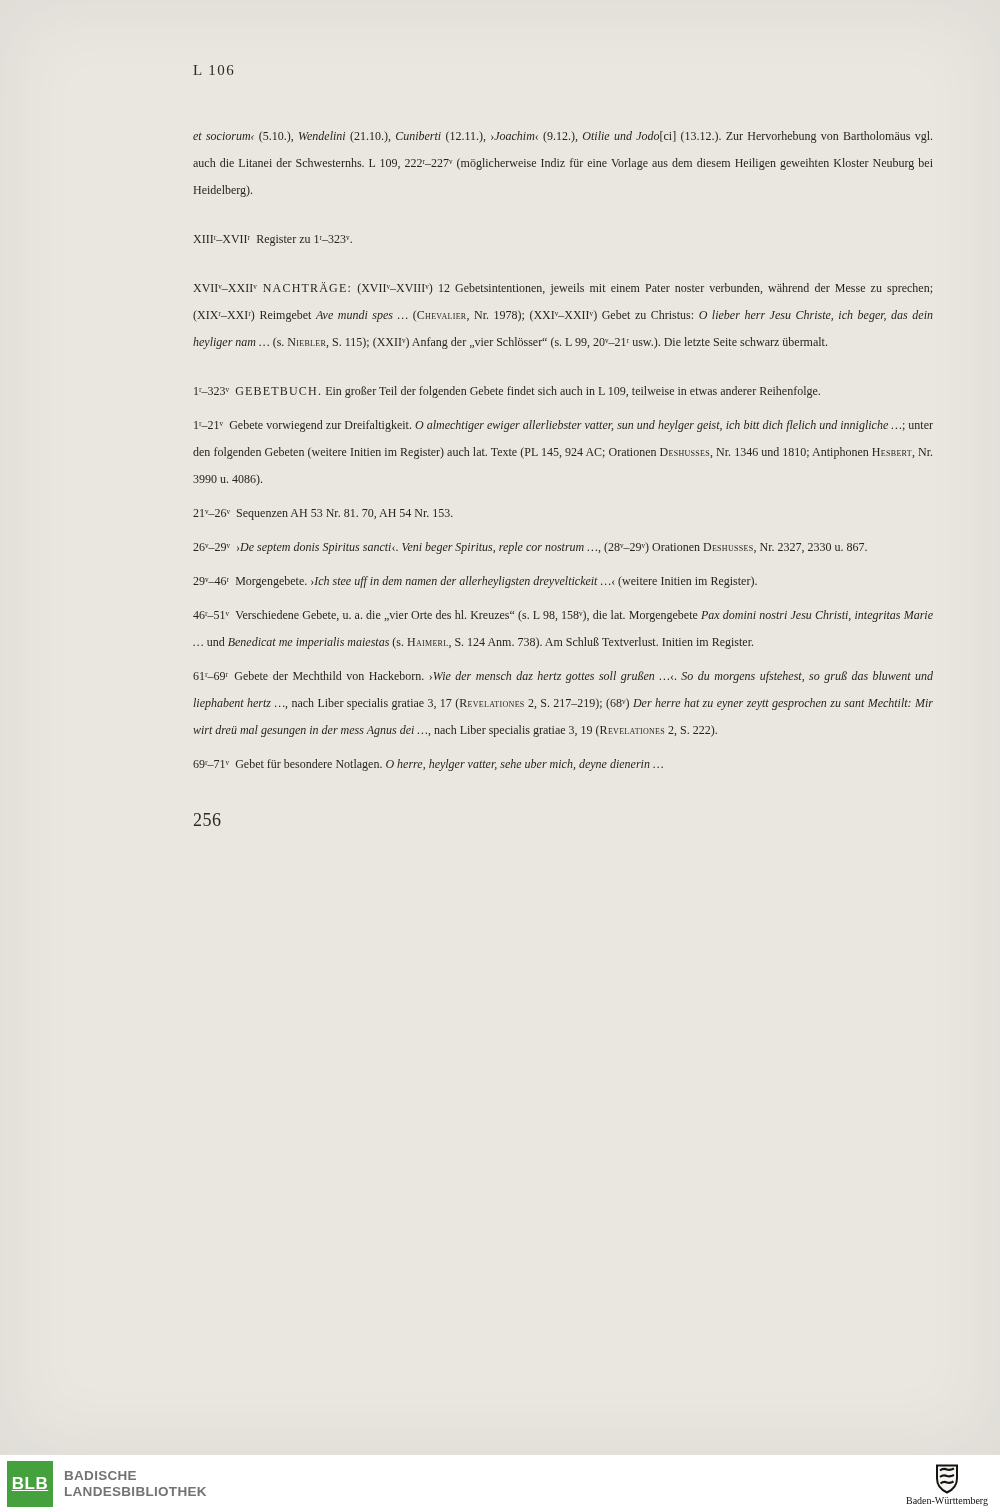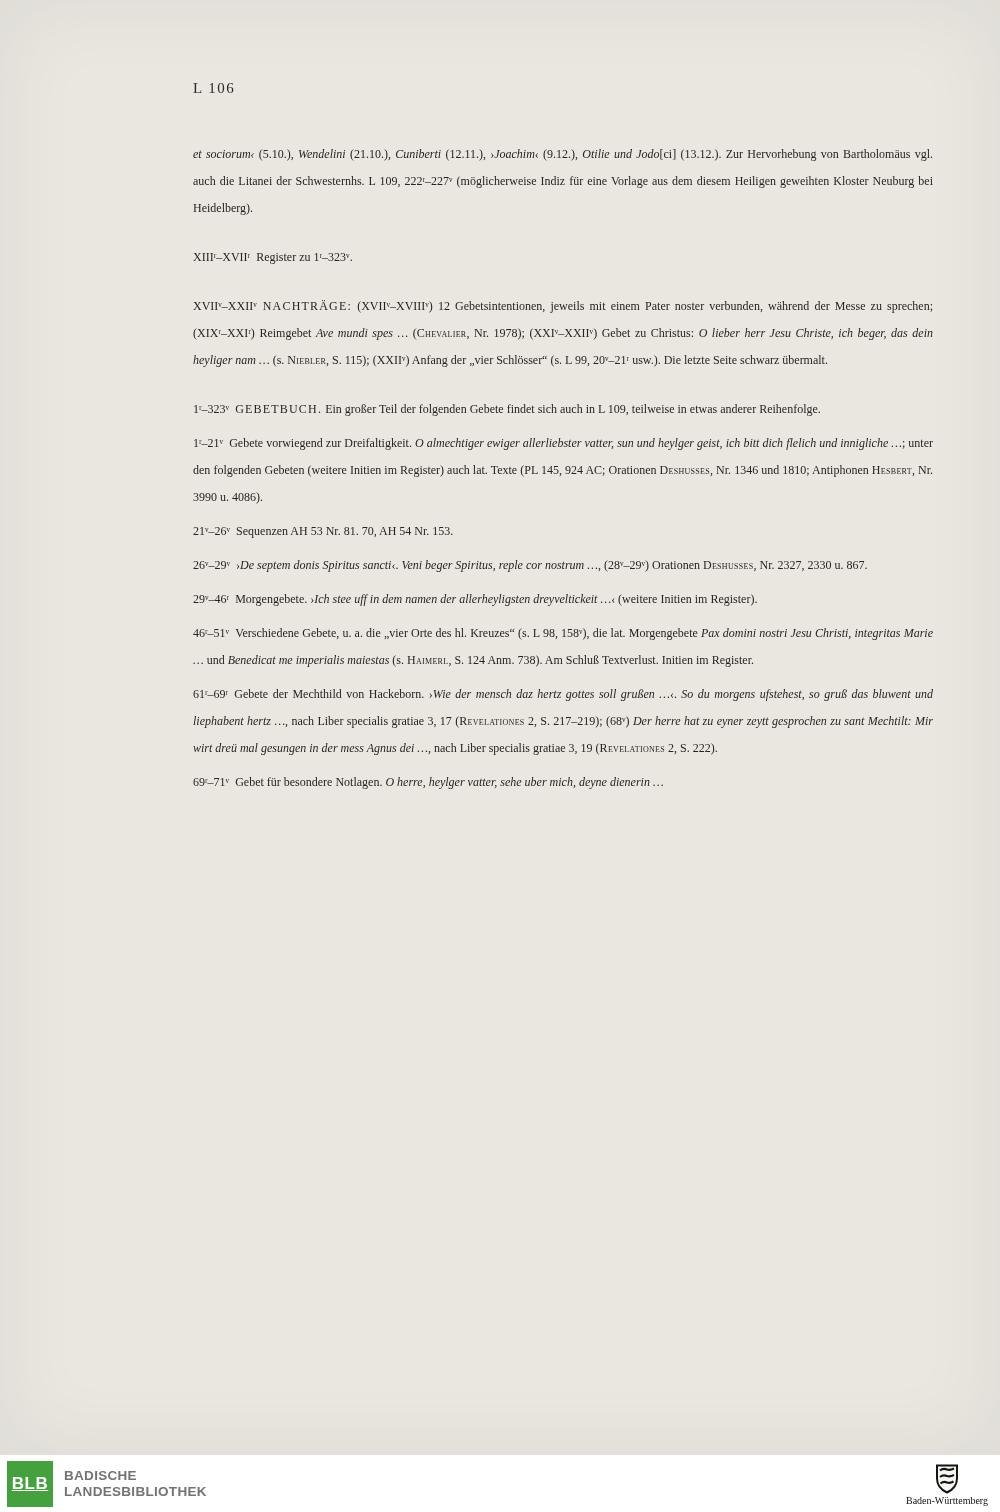--- a/index.html
+++ b/index.html
@@ -17,21 +17,21 @@
   .scan {
     flex: 1 1 auto;
     background: #eae7e1;
     box-shadow: inset 0 0 80px rgba(60,55,45,0.08);
     position: relative;
   }
   .content {
     width 740px;
     width: 740px;
     margin-left: 193px;
-    padding-top: 80px;
+    padding-top: 62px;
     color: #262420;
   }
   .siglum {
     font-size: 15px;
     letter-spacing: 1.5px;
     margin-bottom: 44px;
     color: #2c2a26;
   }
   .body-text {
     font-size: 12px;
@@ -105,20 +105,21 @@
           <p class="para section"><span class="seg-n">XVIIᵛ–XXIIᵛ </span><span class="seg-sp">NACHTRÄGE:</span><span class="seg-n"> (XVIIᵛ–XVIIIᵛ) 12 Gebetsintentionen, jeweils mit einem Pater noster verbunden, während der Messe zu sprechen; (XIXʳ–XXIʳ) Reimgebet </span><span class="seg-i">Ave mundi spes …</span><span class="seg-n"> (</span><span class="seg-sc">Chevalier</span><span class="seg-n">, Nr. 1978); (XXIᵛ–XXIIᵛ) Gebet zu Christus: </span><span class="seg-i">O lieber herr Jesu Christe, ich beger, das dein heyliger nam …</span><span class="seg-n"> (s. </span><span class="seg-sc">Niebler</span><span class="seg-n">, S. 115); (XXIIᵛ) Anfang der „vier Schlösser“ (s. L 99, 20ᵛ–21ʳ usw.). Die letzte Seite schwarz übermalt.</span></p>
           <p class="para section"><span class="seg-n">1ʳ–323ᵛ </span><span class="seg-sp">GEBETBUCH.</span><span class="seg-n"> Ein großer Teil der folgenden Gebete findet sich auch in L 109, teilweise in etwas anderer Reihenfolge.</span></p>
           <p class="para"><span class="seg-n">1ʳ–21ᵛ Gebete vorwiegend zur Dreifaltigkeit. </span><span class="seg-i">O almechtiger ewiger allerliebster vatter, sun und heylger geist, ich bitt dich flelich und innigliche …</span><span class="seg-n">; unter den folgenden Gebeten (weitere Initien im Register) auch lat. Texte (PL 145, 924 AC; Orationen </span><span class="seg-sc">Deshusses</span><span class="seg-n">, Nr. 1346 und 1810; Antiphonen </span><span class="seg-sc">Hesbert</span><span class="seg-n">, Nr. 3990 u. 4086).</span></p>
           <p class="para"><span class="seg-n">21ᵛ–26ᵛ Sequenzen AH 53 Nr. 81. 70, AH 54 Nr. 153.</span></p>
           <p class="para"><span class="seg-n">26ᵛ–29ᵛ ›</span><span class="seg-i">De septem donis Spiritus sancti</span><span class="seg-n">‹. </span><span class="seg-i">Veni beger Spiritus, reple cor nostrum …</span><span class="seg-n">, (28ᵛ–29ᵛ) Orationen </span><span class="seg-sc">Deshusses</span><span class="seg-n">, Nr. 2327, 2330 u. 867.</span></p>
           <p class="para"><span class="seg-n">29ᵛ–46ʳ Morgengebete. ›</span><span class="seg-i">Ich stee uff in dem namen der allerheyligsten dreyveltickeit …</span><span class="seg-n">‹ (weitere Initien im Register).</span></p>
           <p class="para"><span class="seg-n">46ʳ–51ᵛ Verschiedene Gebete, u. a. die „vier Orte des hl. Kreuzes“ (s. L 98, 158ᵛ), die lat. Morgengebete </span><span class="seg-i">Pax domini nostri Jesu Christi, integritas Marie …</span><span class="seg-n"> und </span><span class="seg-i">Benedicat me imperialis maiestas</span><span class="seg-n"> (s. </span><span class="seg-sc">Haimerl</span><span class="seg-n">, S. 124 Anm. 738). Am Schluß Textverlust. Initien im Register.</span></p>
           <p class="para"><span class="seg-n">61ʳ–69ʳ Gebete der Mechthild von Hackeborn. ›</span><span class="seg-i">Wie der mensch daz hertz gottes soll grußen …</span><span class="seg-n">‹. </span><span class="seg-i">So du morgens ufstehest, so gruß das bluwent und liephabent hertz …</span><span class="seg-n">, nach Liber specialis gratiae 3, 17 (</span><span class="seg-sc">Revelationes</span><span class="seg-n"> 2, S. 217–219); (68ᵛ) </span><span class="seg-i">Der herre hat zu eyner zeytt gesprochen zu sant Mechtilt: Mir wirt dreü mal gesungen in der mess Agnus dei …</span><span class="seg-n">, nach Liber specialis gratiae 3, 19 (</span><span class="seg-sc">Revelationes</span><span class="seg-n"> 2, S. 222).</span></p>
           <p class="para"><span class="seg-n">69ʳ–71ᵛ Gebet für besondere Notlagen. </span><span class="seg-i">O herre, heylger vatter, sehe uber mich, deyne dienerin …</span></p>
         </div>
+      <div class="page-number">256</div>
     </div>
   </div>
 
   <footer class="footer">
     <div class="brand">
       <div class="logo" style="background: rgb(68, 161, 61); text-decoration: underline;">
         <span>BLB</span>
       </div>
       <div class="brand-name">
         <div>BADISCHE</div>

